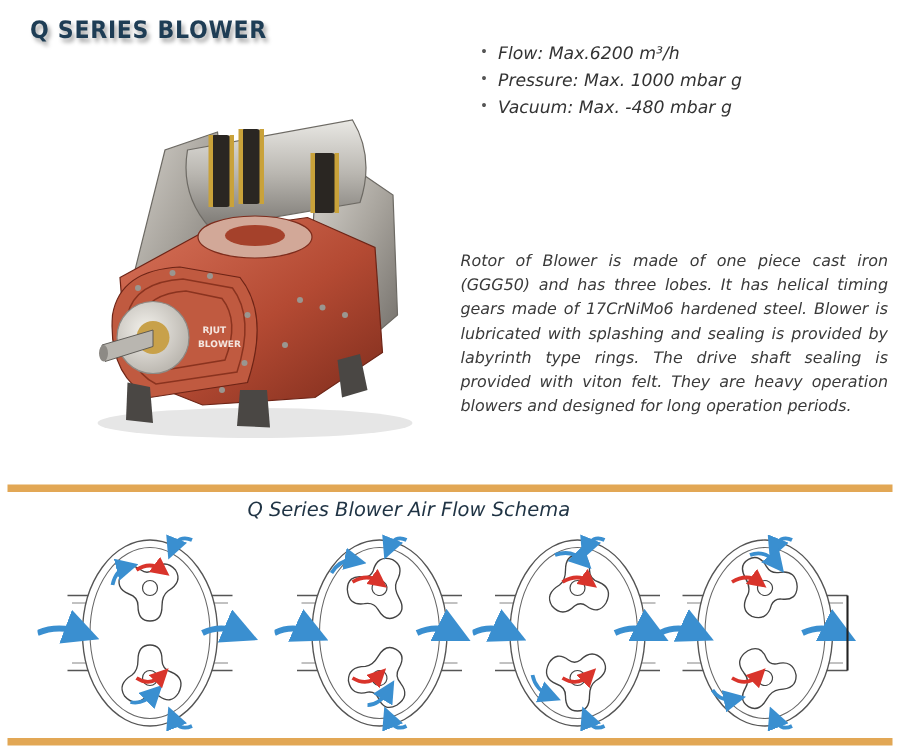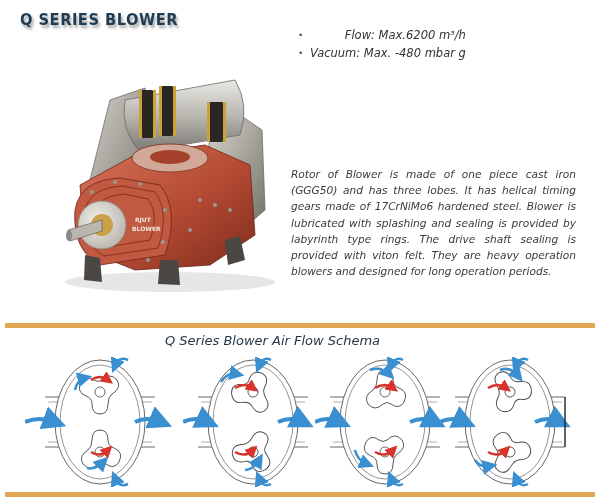--- a/index.html
+++ b/index.html
@@ -9,41 +9,40 @@
     .page-title {
       position: absolute; left: 20px; top: 10px;
       font-family: "DejaVu Sans", sans-serif;
       font-weight: bold; font-size: 16px; letter-spacing: 0.5px;
       color: #1e3d55;
       text-shadow: 2px 3px 3px rgba(0,0,0,0.35);
       transform: scaleX(0.92); transform-origin: left center;
     }
 
     .spec-list {
-      position: absolute; left: 296px; top: 26px;
+      position: absolute; left: 318px; top: 26px;
       list-style: none;
-      text-align: right;
     }
     .spec-list li {
       position: relative; padding-left: 14px;
       font-family: "DejaVu Sans", sans-serif;
       font-style: italic; font-size: 11.5px; line-height: 18px;
       color: #333333;
     }
     .spec-list li::before {
       content: "•"; position: absolute; left: 2px; top: 0;
       font-style: normal; font-size: 9px; color: #555;
     }
 
     .product-image {
       position: absolute; left: 40px; top: 60px; width: 250px; height: 240px;
     }
 
     .description {
-      position: absolute; left: 291px; top: 166px; width: 285px;
+      position: absolute; left: 307px; top: 166px; width: 285px;
       font-family: "DejaVu Sans", sans-serif;
       font-style: italic; font-size: 10.6px; line-height: 16.2px;
       color: #3a3a3a; text-align: justify;
     }
 
     .rule {
       position: absolute; left: 5px; width: 590px; height: 5px;
       background: #e2a755;
     }
     .rule-top { top: 323px; }
@@ -61,20 +60,21 @@
     }
     .schema-diagram { position: absolute; top: 0; width: 150px; height: 140px; }
   </style>
 </head>
 <body>
 
 <div class="page-title">Q SERIES BLOWER</div>
 
 <ul class="spec-list">
   <li>Flow: Max.6200 m³/h</li>
+  <li>Pressure: Max. 1000 mbar g</li>
   <li>Vacuum: Max. -480 mbar g</li>
 </ul>
 
 <div class="product-image">
   <svg width="250" height="240" viewBox="0 0 250 240">
     <defs>
       <linearGradient id="steel" x1="0" y1="0" x2="1" y2="1">
         <stop offset="0" stop-color="#d9d6d0"></stop>
         <stop offset="0.5" stop-color="#a7a39c"></stop>
         <stop offset="1" stop-color="#6f6b66"></stop>

